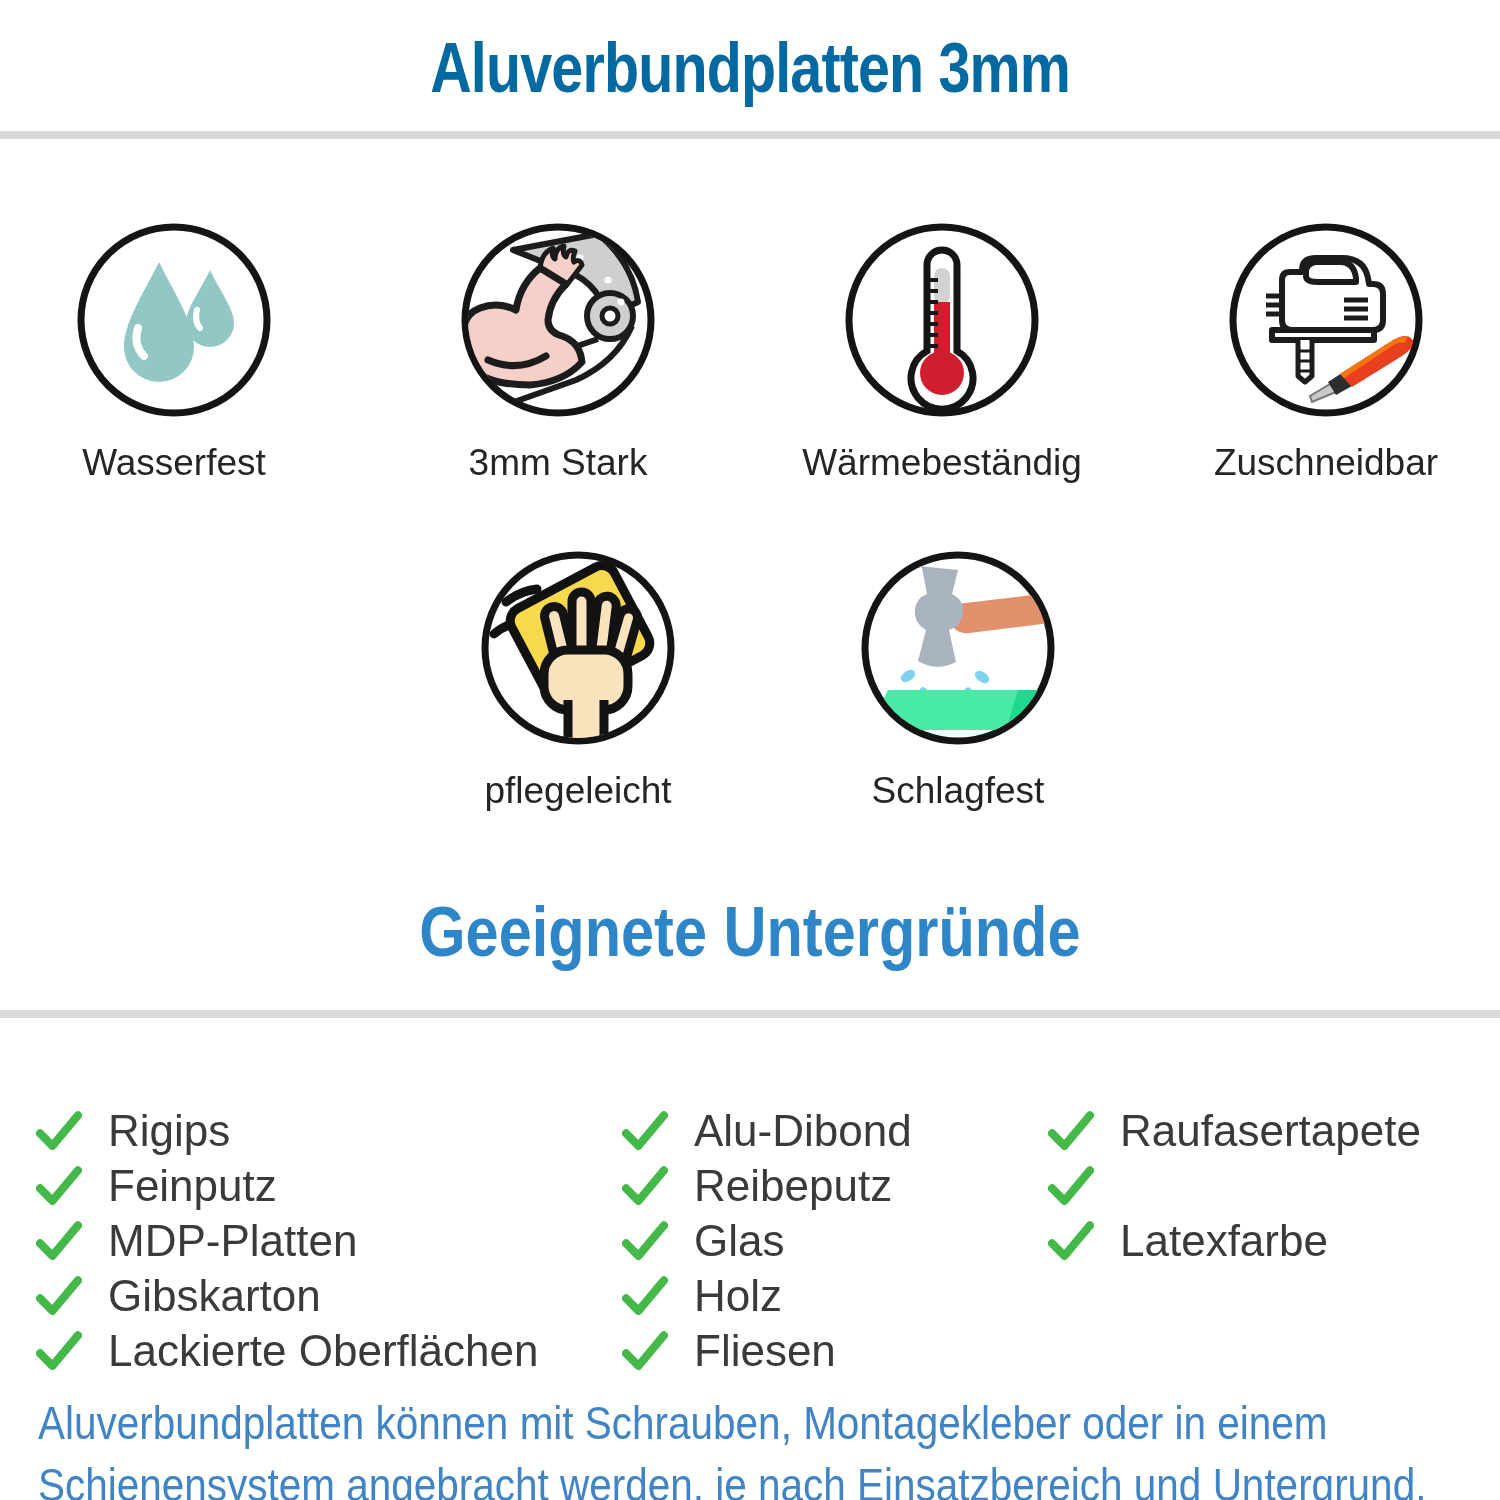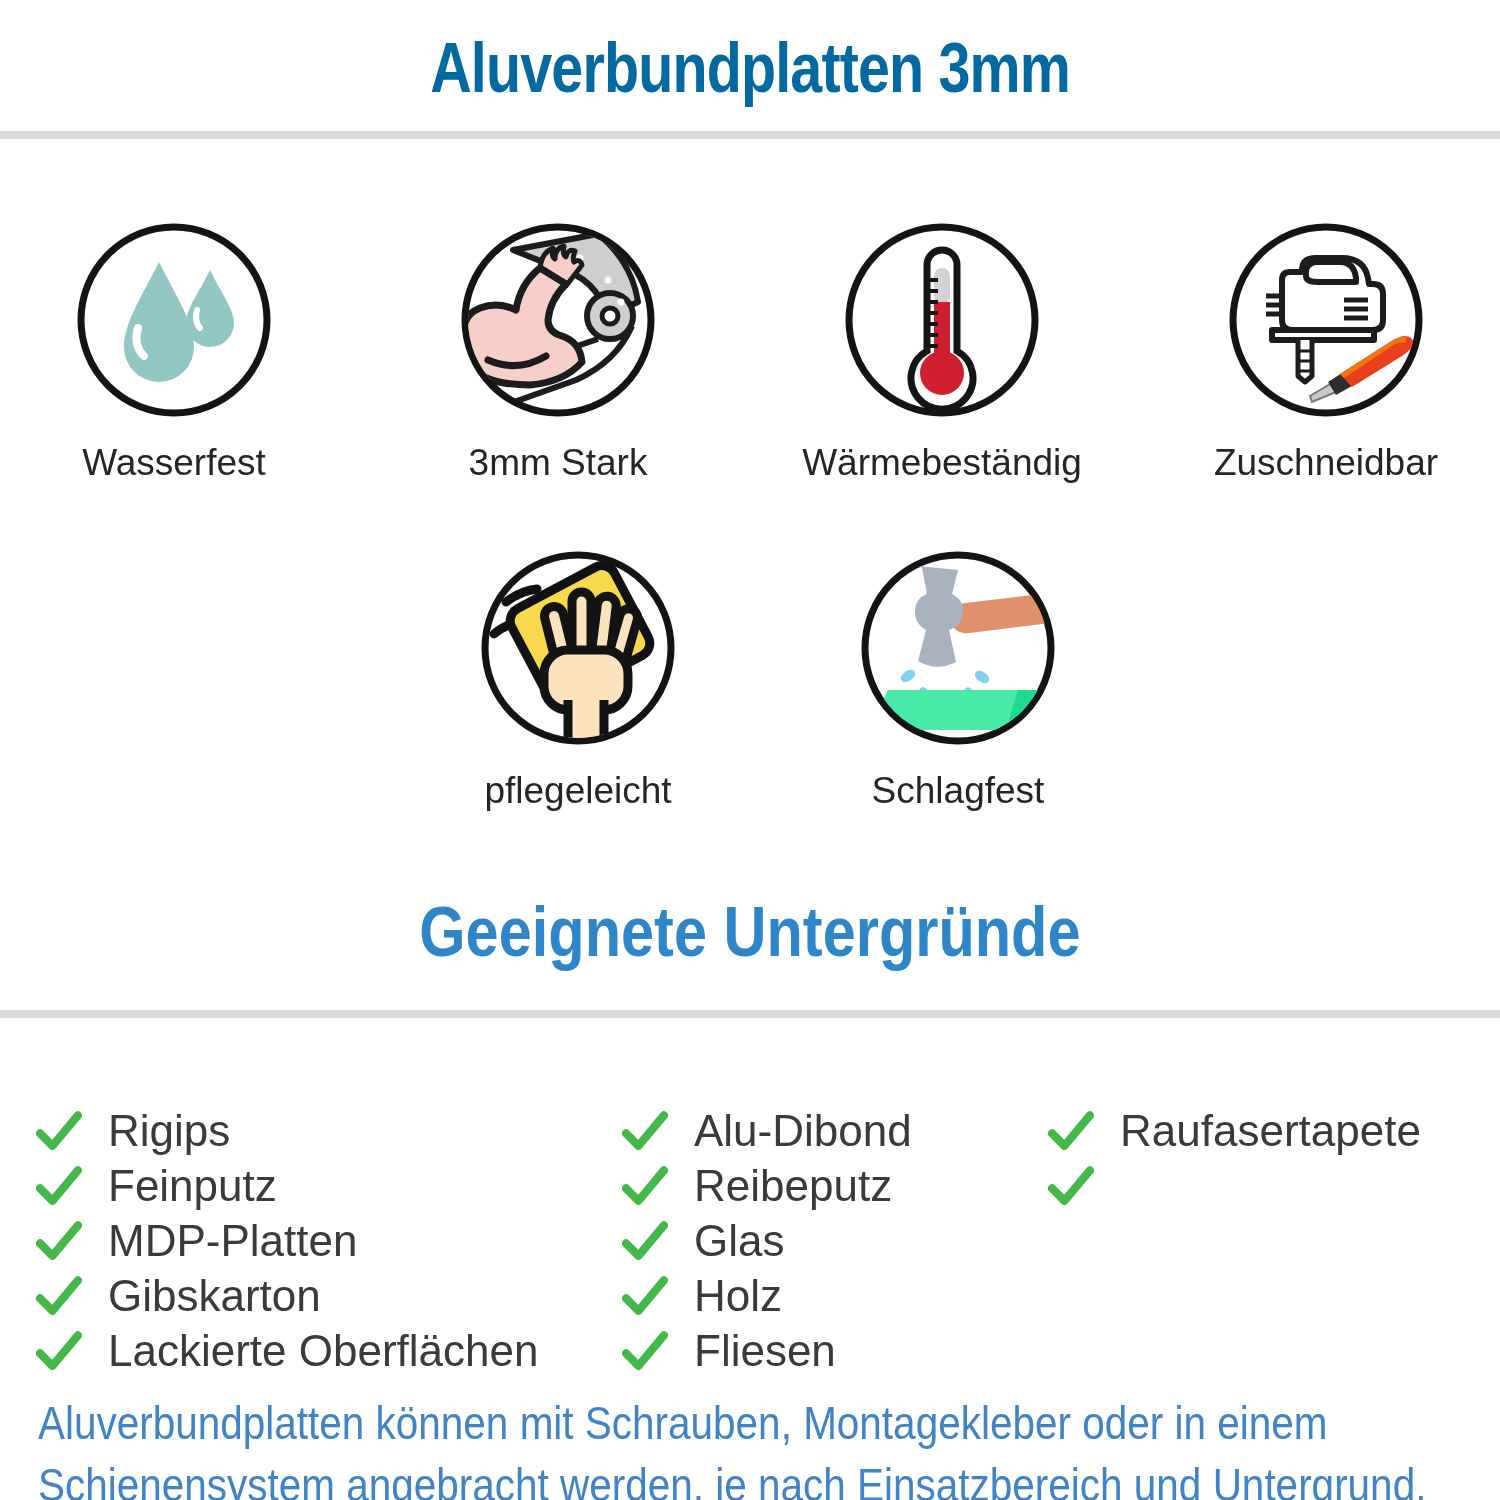--- a/index.html
+++ b/index.html
@@ -266,20 +266,26 @@
           <svg width="46" height="40" viewBox="0 0 56 48">
             <path d="M5 27 L20 42 L51 5" stroke="#45b84a" stroke-width="10" fill="none" stroke-linecap="round" stroke-linejoin="round"></path>
           </svg>
           <span class="check-text">Raufasertapete</span>
         </div>
       <div class="check-item">
           <svg width="46" height="40" viewBox="0 0 56 48">
             <path d="M5 27 L20 42 L51 5" stroke="#45b84a" stroke-width="10" fill="none" stroke-linecap="round" stroke-linejoin="round"></path>
           </svg>
         </div>
+      <div class="check-item">
+          <svg width="46" height="40" viewBox="0 0 56 48">
+            <path d="M5 27 L20 42 L51 5" stroke="#45b84a" stroke-width="10" fill="none" stroke-linecap="round" stroke-linejoin="round"></path>
+          </svg>
+          <span class="check-text">Latexfarbe</span>
+        </div>
     </div>
   </div>
 
   <div class="footer">
     <div>Aluverbundplatten können mit Schrauben, Montagekleber oder in einem</div>
     <div>Schienensystem angebracht werden, je nach Einsatzbereich und Untergrund.</div>
   </div>
 
 </div>
 

